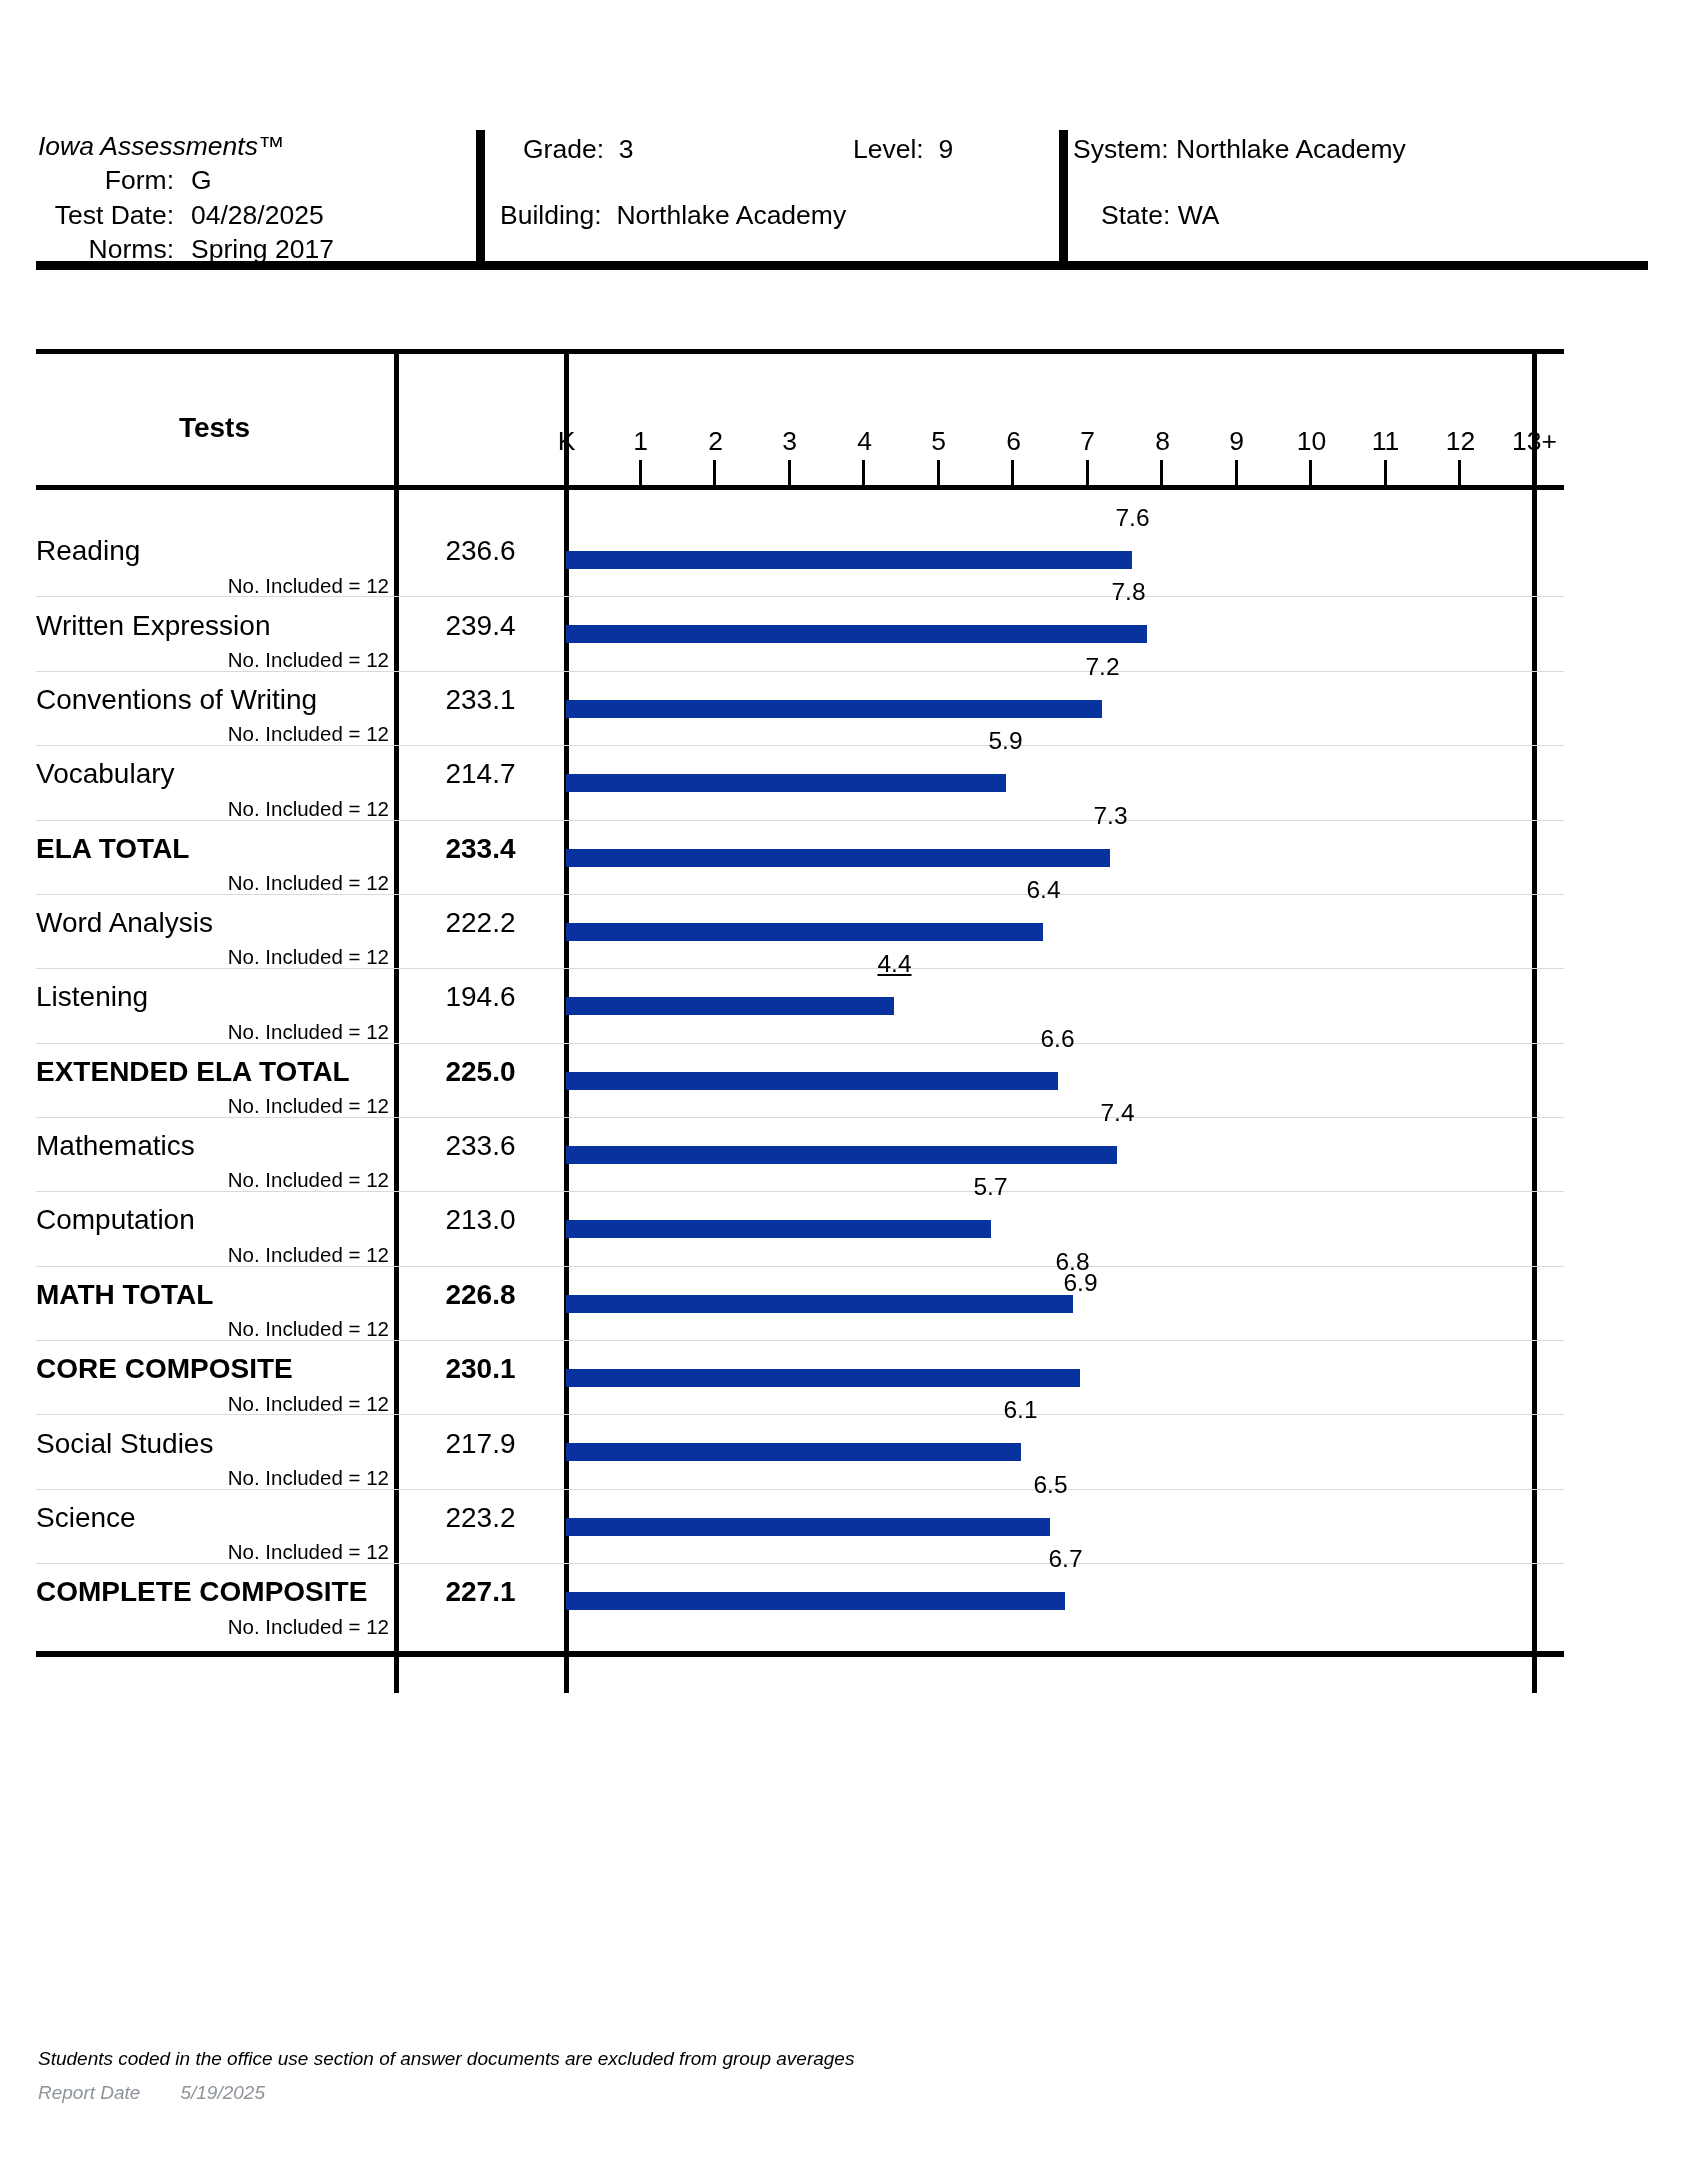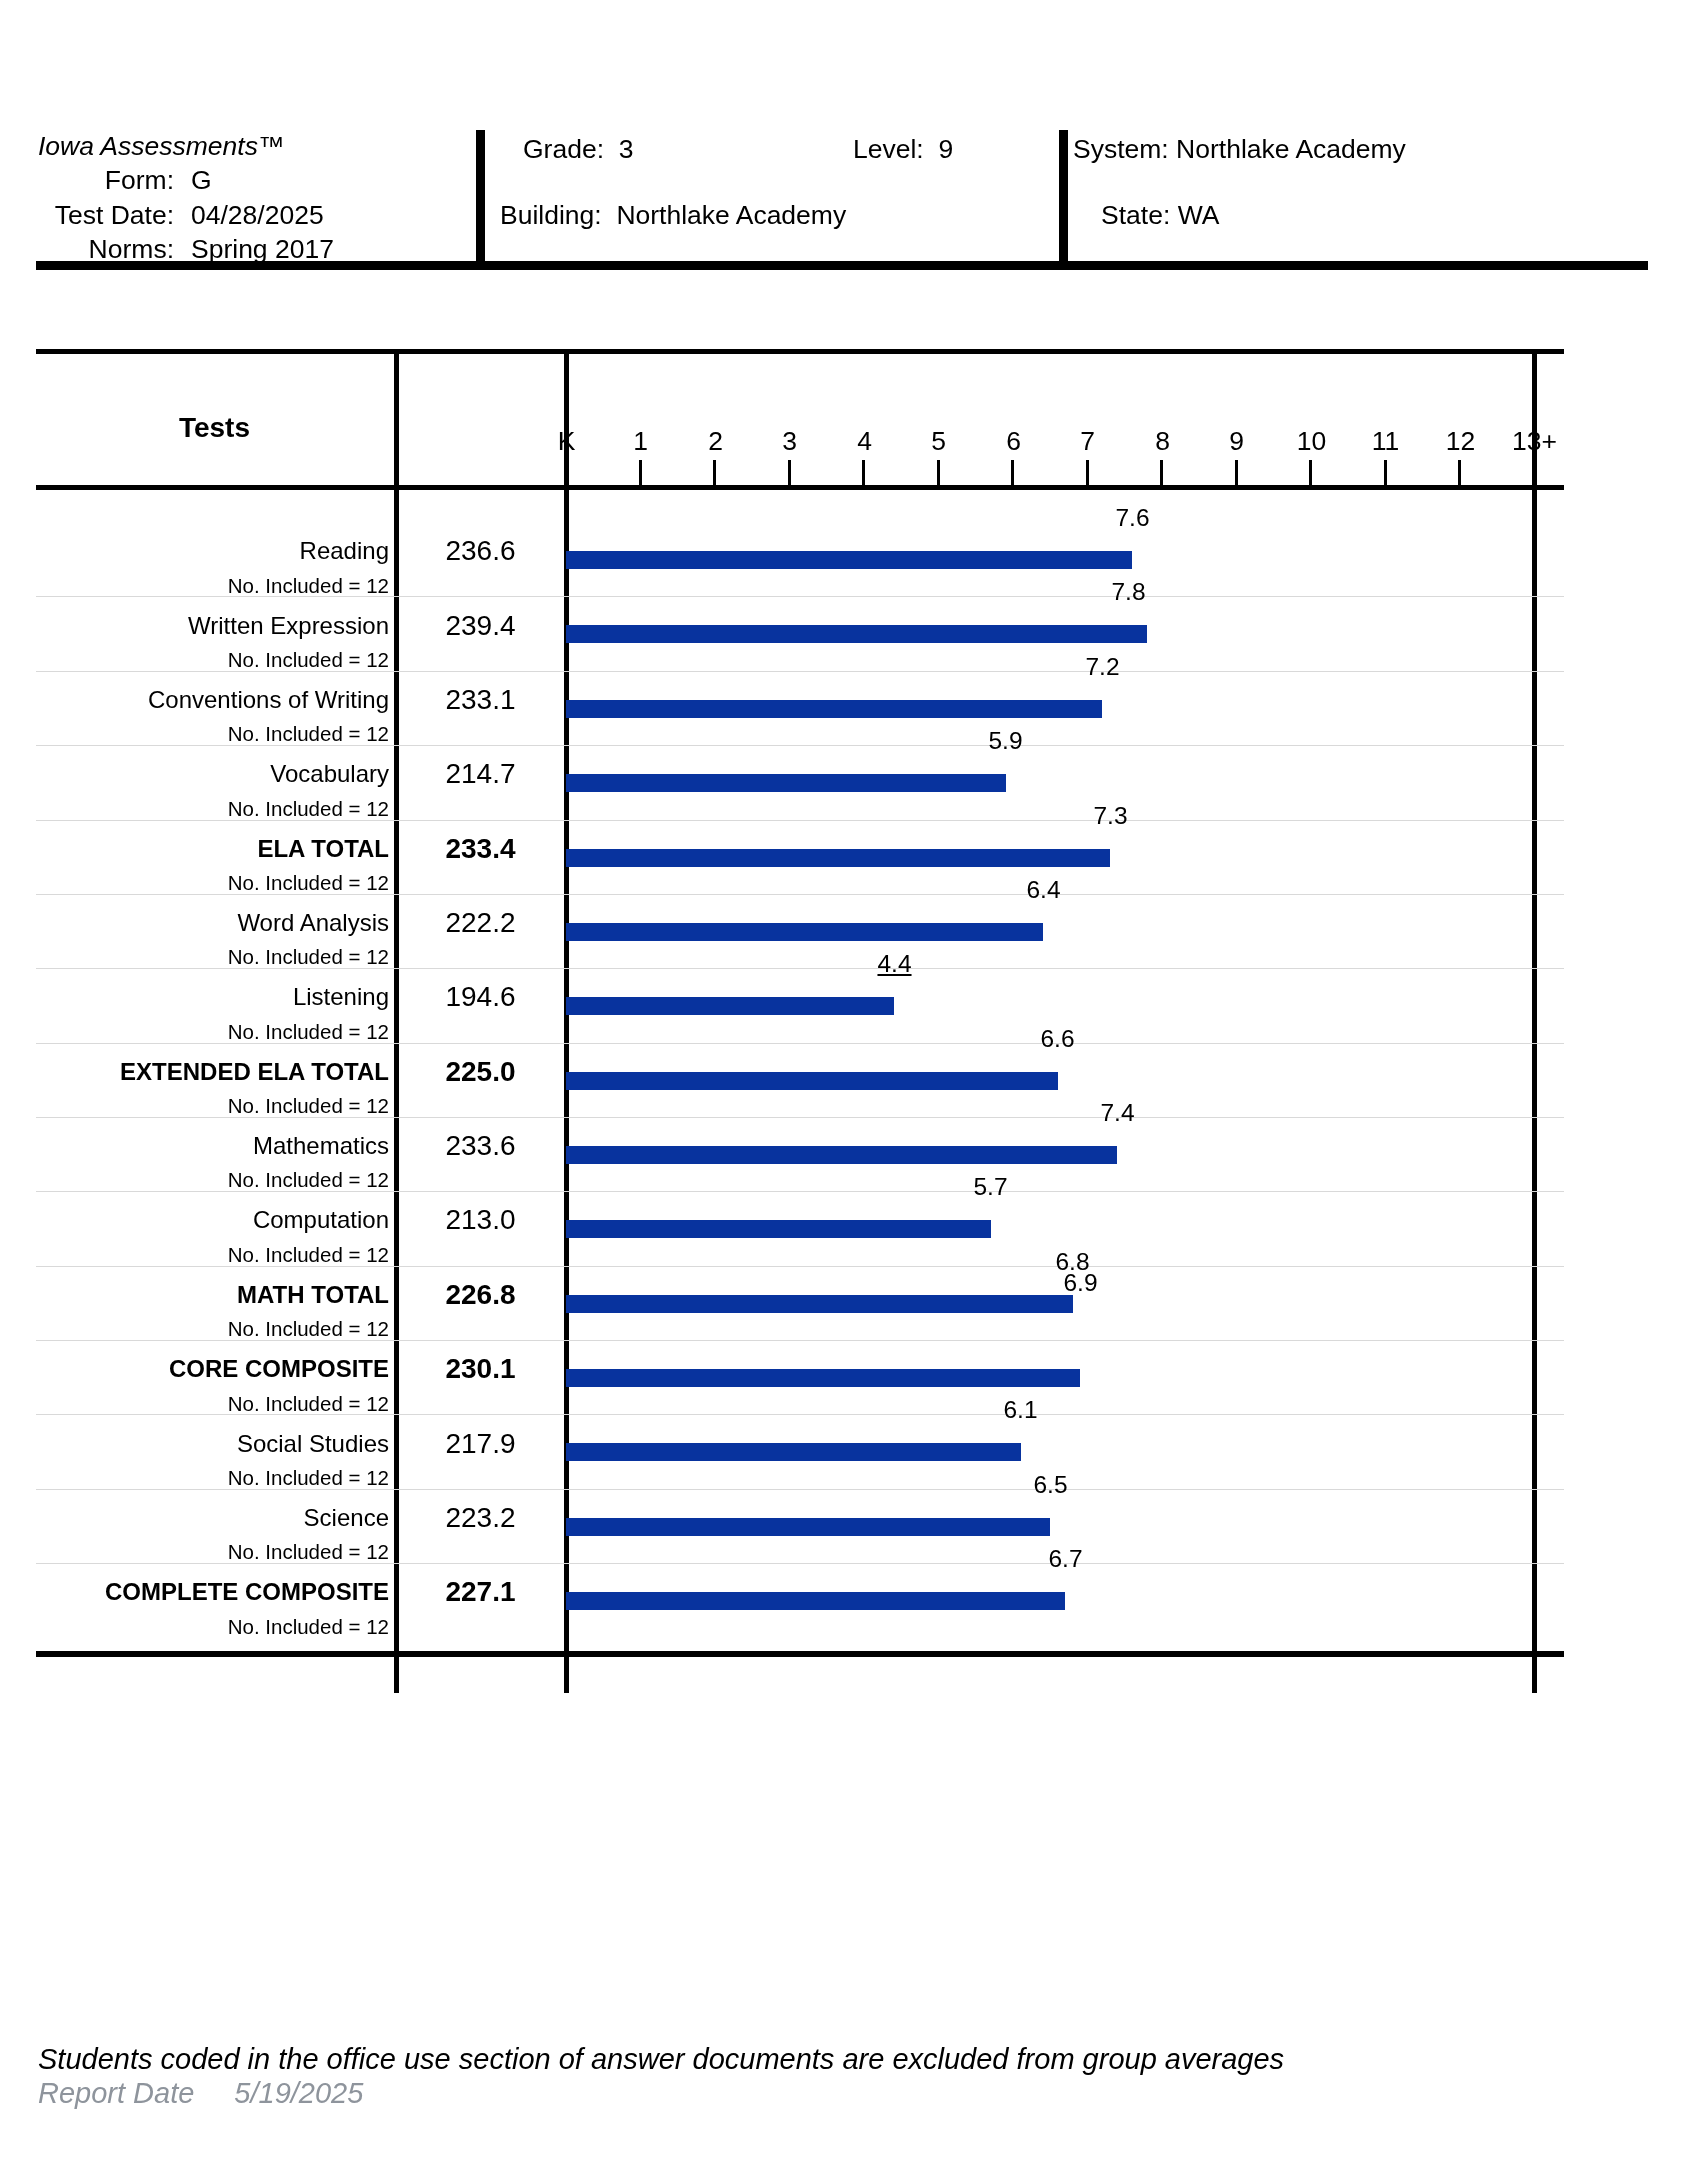--- a/index.html
+++ b/index.html
@@ -34,28 +34,28 @@
   }
   .score-header{
     left:398px;top:353px;width:165px;text-align:center;
     font-size:25px;font-weight:bold;line-height:31px;
   }
   .score-header div{text-decoration:underline;text-decoration-thickness:2px;text-underline-offset:3.3px;}
   .axis-label{
     top:426px;width:93px;text-align:center;
     font-size:26.5px;white-space:nowrap;
   }
-  .row-name{width:353px;text-align:right;font-size:24px;line-height:30px;white-space:nowrap;}
+  .row-name{width:353px;text-align:left;font-size:28px;line-height:30px;white-space:nowrap;}
   .row-sub{width:353px;text-align:right;font-size:20.5px;line-height:22.5px;white-space:nowrap;}
   .row-score{width:165px;text-align:center;font-size:28px;line-height:30px;}
   .bold{font-weight:bold;}
   .ge-bar{height:18px;}
   .ge-val{width:93px;text-align:center;font-size:24.5px;line-height:26.5px;}
   .sep{height:1.3px;background:#d9d9d9;}
-  .footer-line{left:38px;font-size:29px;line-height:26.5px;font-style:italic;white-space:nowrap;}
+  .footer-line{left:38px;font-size:19px;line-height:26.5px;font-style:italic;white-space:nowrap;}
   .muted{color:#8e949c;}
 </style>
 </head>
 <body>
 
 <div class="page">
 
 
   <div class="abs info-text ital" style="left:38px;top:131px;">Iowa Assessments™</div>
   <div class="abs info-text lbl-box" style="left:38px;top:165px;">Form:</div>

